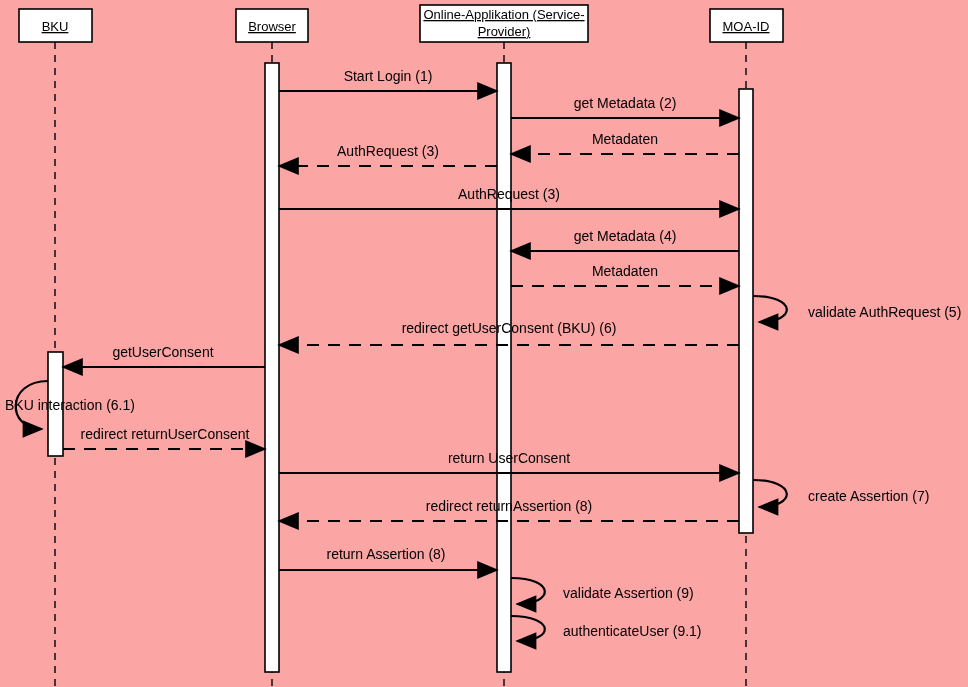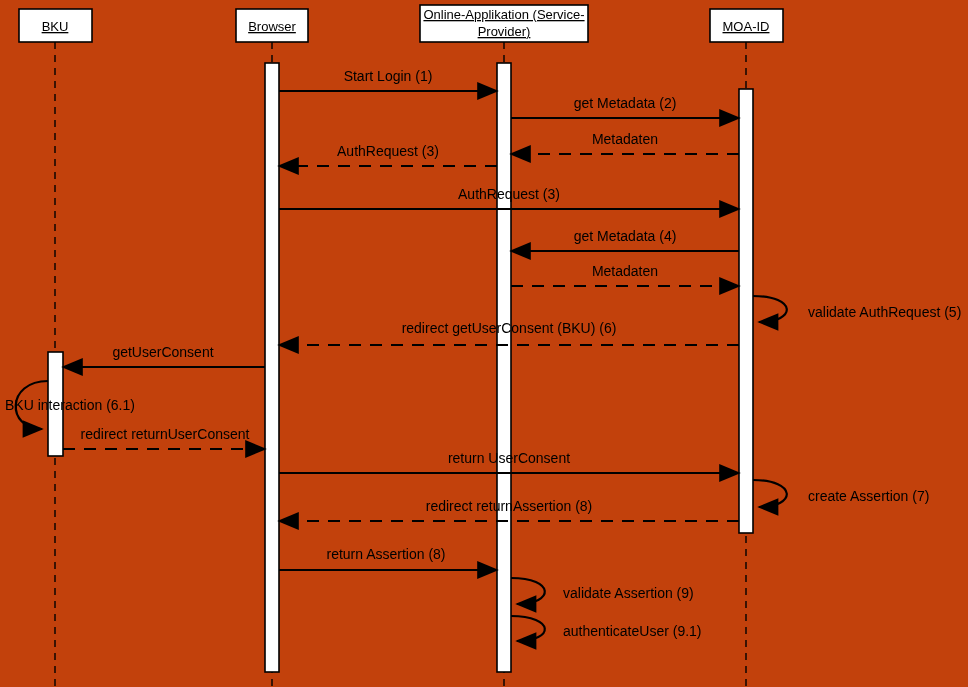--- a/index.html
+++ b/index.html
@@ -5,21 +5,21 @@
 <style>
   html, body {
     margin: 0;
     padding: 0;
     background: #ffffff;
   }
   #diagram-root {
     position: relative;
     width: 968px;
     height: 687px;
-    background: #c2410c;
+    background: #fca5a5;
     font-family: "Liberation Sans", sans-serif;
     overflow: hidden;
   }
   svg.canvas {
     position: absolute;
     top: 0;
     left: 0;
     width: 968px;
     height: 687px;
   }

